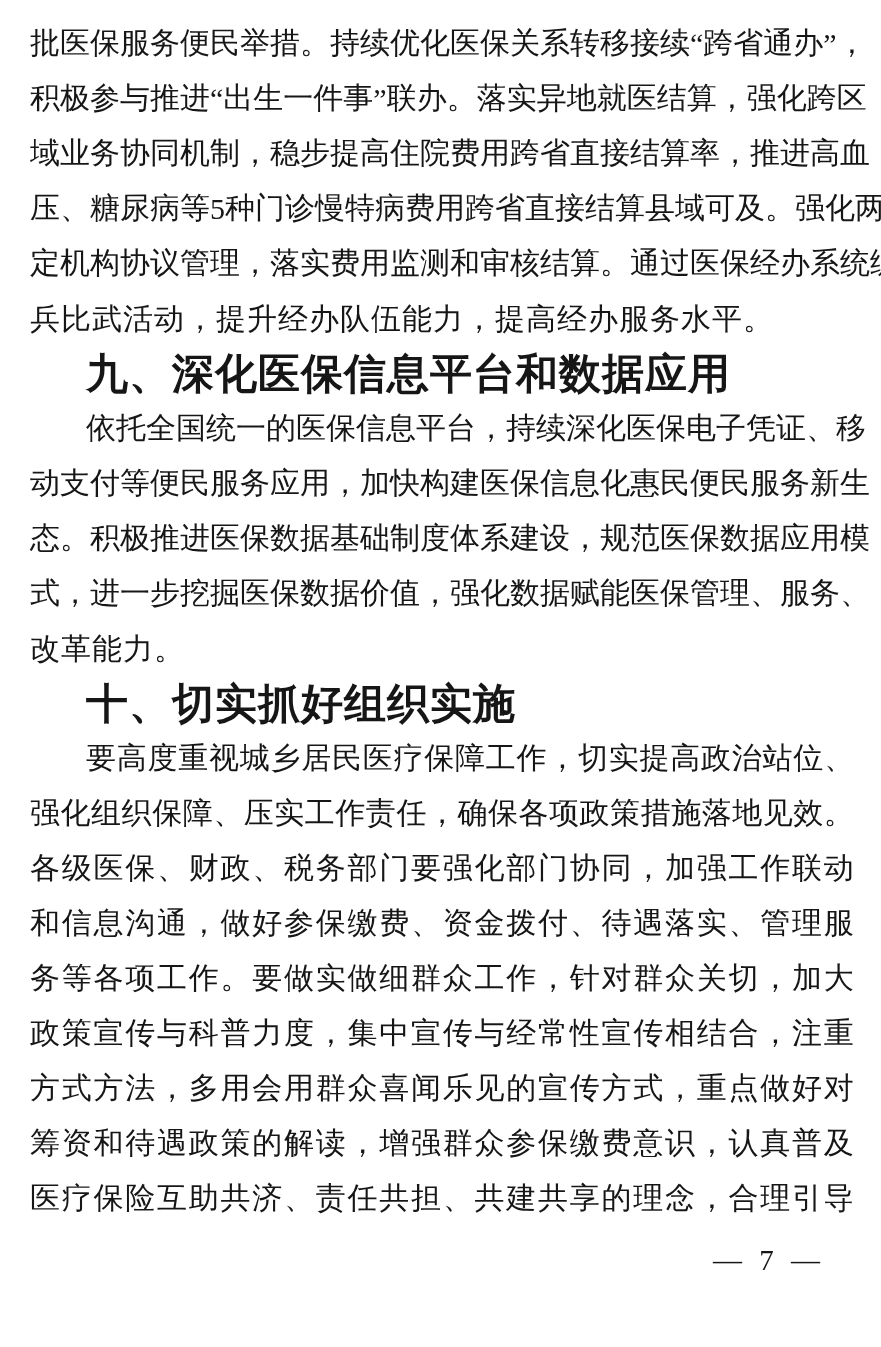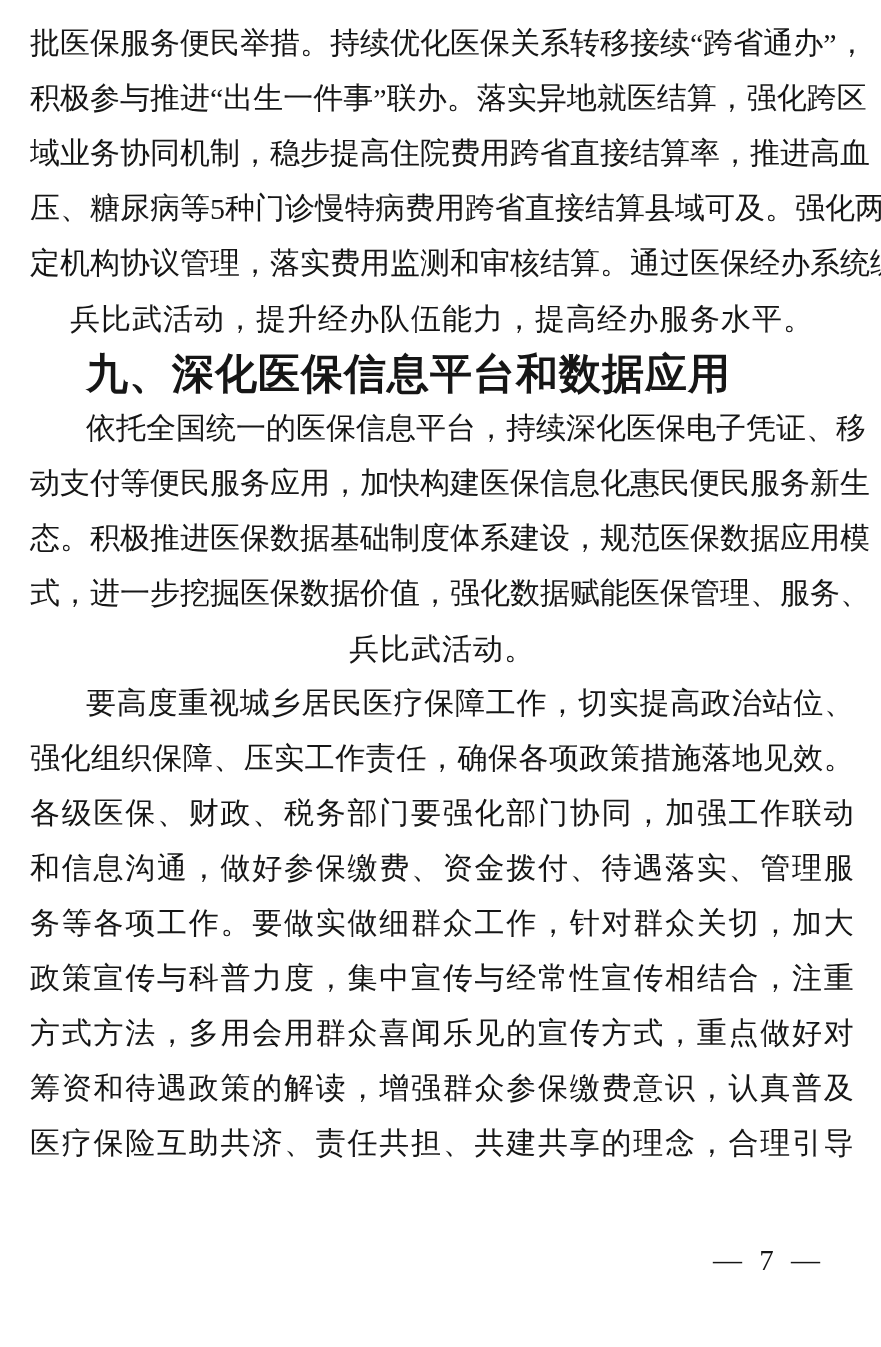--- a/index.html
+++ b/index.html
@@ -35,21 +35,20 @@
   }
   .line-justify span {
     display: block;
     white-space: pre;
   }
   
   .line-plain {
     line-height: 55px;
     letter-spacing: 1px;
     white-space: nowrap;
-    text-align: center;
   }
   
   .line-heading {
     line-height: 55px;
     font-family: "Liberation Sans", sans-serif;
     font-weight: 900;
     font-size: 42px;
     letter-spacing: 1px;
     white-space: nowrap;
   }
@@ -339,21 +338,22 @@
         <span>能</span>
         <span>医</span>
         <span>保</span>
         <span>管</span>
         <span>理</span>
         <span>、</span>
         <span>服</span>
         <span>务</span>
         <span>、</span>
       </div>
-      <div class="line line-plain">兵比武活动。</div>
+      <div class="line line-plain">改革能力。</div>
+      <div class="line line-heading indent">十、切实抓好组织实施</div>
       <div class="line line-justify indent">
         <span>要</span>
         <span>高</span>
         <span>度</span>
         <span>重</span>
         <span>视</span>
         <span>城</span>
         <span>乡</span>
         <span>居</span>
         <span>民</span>

